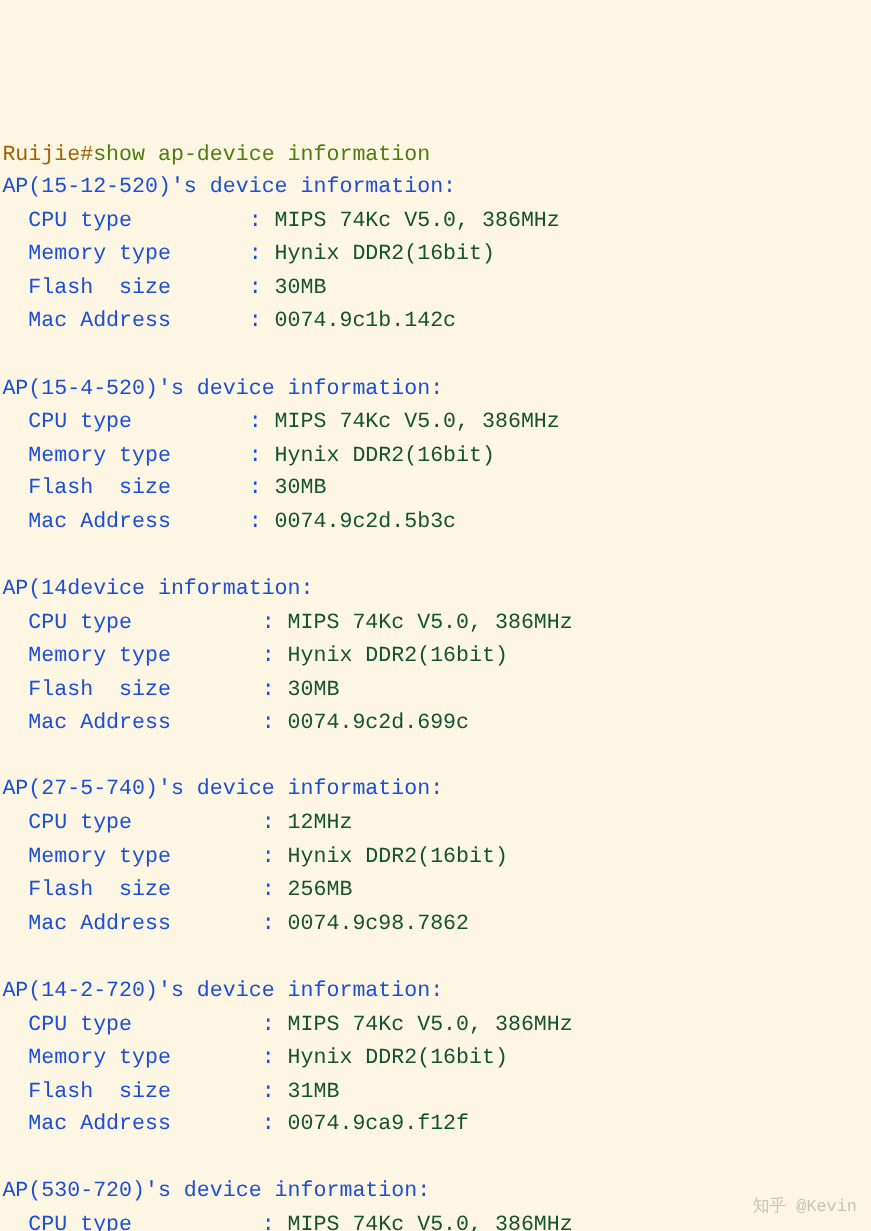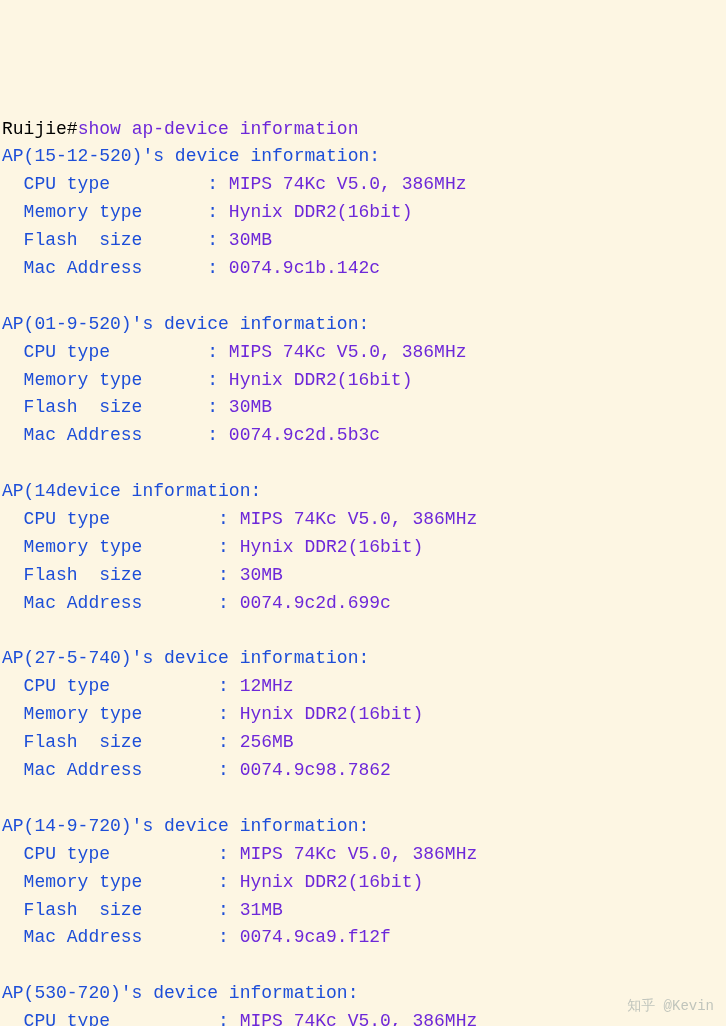--- a/index.html
+++ b/index.html
@@ -13,34 +13,34 @@
       font-size: 18px;
       line-height: 1.55;
       color: #657b83;
       padding: 4px 2px;
       width: 726px;
       height: 1026px;
       position: relative;
       white-space: pre;
     }
     .prompt {
-      color: #000000;
+      color: #a16207;
     }
     .command {
-      color: #6d28d9;
+      color: #4d7c0f;
       margin-top: 10px;
     }
     .header {
       color: #1d4ed8;
     }
     .label {
       color: #1d4ed8;
     }
     .value {
-      color: #6d28d9;
+      color: #14532d;
     }
     .watermark {
       position: absolute;
       bottom: 8px;
       right: 12px;
       color: rgba(101, 123, 131, 0.4);
       font-size: 14px;
       font-family: Liberation Mono, monospace;
     }
   </style>
@@ -49,39 +49,39 @@
 
 
 
 <div><span class="prompt">Ruijie#</span><span class="command">show ap-device information</span>
 <span class="header">AP(15-12-520)'s device information:</span>
 <span class="label">  CPU type         : </span><span class="value">MIPS 74Kc V5.0, 386MHz</span>
 <span class="label">  Memory type      : </span><span class="value">Hynix DDR2(16bit)</span>
 <span class="label">  Flash  size      : </span><span class="value">30MB</span>
 <span class="label">  Mac Address      : </span><span class="value">0074.9c1b.142c</span>
 
-<span class="header">AP(01-9-520)'s device information:</span>
+<span class="header">AP(15-4-520)'s device information:</span>
 <span class="label">  CPU type         : </span><span class="value">MIPS 74Kc V5.0, 386MHz</span>
 <span class="label">  Memory type      : </span><span class="value">Hynix DDR2(16bit)</span>
 <span class="label">  Flash  size      : </span><span class="value">30MB</span>
 <span class="label">  Mac Address      : </span><span class="value">0074.9c2d.5b3c</span>
 
 <span class="header">AP(14device information:</span>
 <span class="label">  CPU type          : </span><span class="value">MIPS 74Kc V5.0, 386MHz</span>
 <span class="label">  Memory type       : </span><span class="value">Hynix DDR2(16bit)</span>
 <span class="label">  Flash  size       : </span><span class="value">30MB</span>
 <span class="label">  Mac Address       : </span><span class="value">0074.9c2d.699c</span>
 
 <span class="header">AP(27-5-740)'s device information:</span>
 <span class="label">  CPU type          : </span><span class="value">12MHz</span>
 <span class="label">  Memory type       : </span><span class="value">Hynix DDR2(16bit)</span>
 <span class="label">  Flash  size       : </span><span class="value">256MB</span>
 <span class="label">  Mac Address       : </span><span class="value">0074.9c98.7862</span>
 
-<span class="header">AP(14-9-720)'s device information:</span>
+<span class="header">AP(14-2-720)'s device information:</span>
 <span class="label">  CPU type          : </span><span class="value">MIPS 74Kc V5.0, 386MHz</span>
 <span class="label">  Memory type       : </span><span class="value">Hynix DDR2(16bit)</span>
 <span class="label">  Flash  size       : </span><span class="value">31MB</span>
 <span class="label">  Mac Address       : </span><span class="value">0074.9ca9.f12f</span>
 
 <span class="header">AP(530-720)'s device information:</span>
 <span class="label">  CPU type          : </span><span class="value">MIPS 74Kc V5.0, 386MHz</span>
 
 
 </div>

